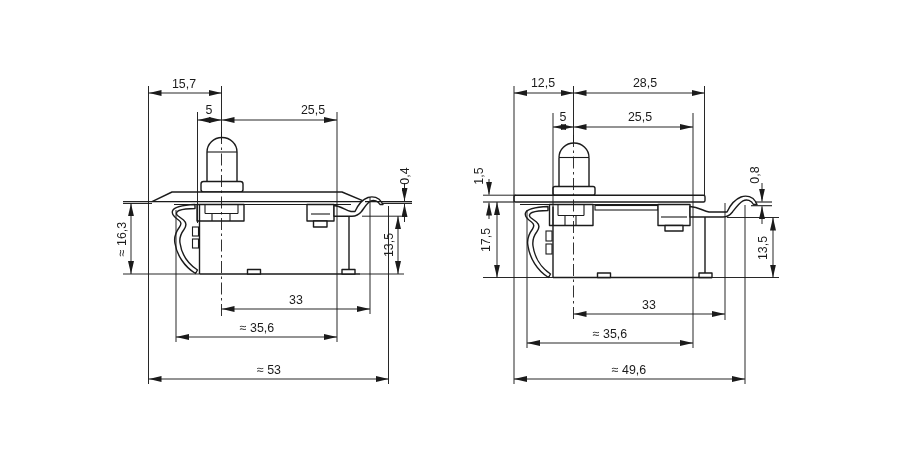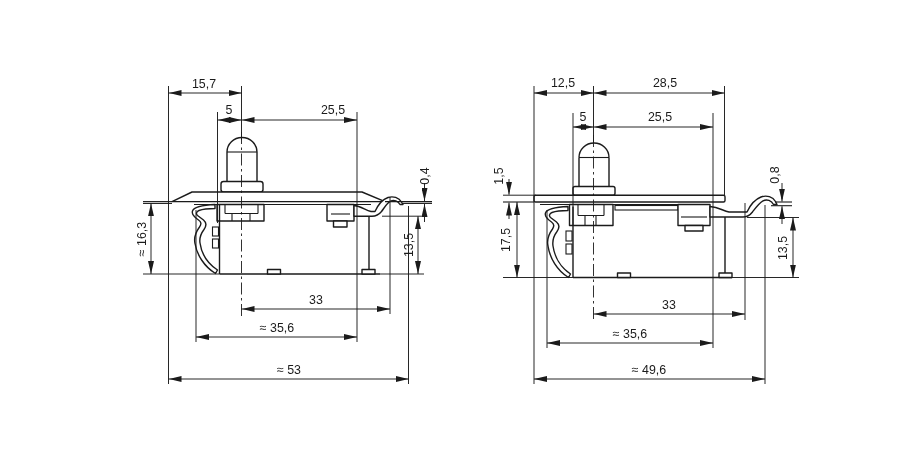--- a/index.html
+++ b/index.html
@@ -6,21 +6,20 @@
     margin: 0;
     padding: 0;
     background: #ffffff;
   }
   .stage {
     position: relative;
     width: 828px;
     height: 450px;
     background: #ffffff;
     overflow: hidden;
-    padding-left: 20px;
   }
   svg { display: block; }
   text {
     font-family: "Liberation Sans", "DejaVu Sans", sans-serif;
     font-size: 12.4px;
     fill: #1b1b1b;
   }
   .part  { stroke: #1b1b1b; stroke-width: 1.4; fill: none; stroke-linecap: butt; stroke-linejoin: round; }
   .partf { stroke: #1b1b1b; stroke-width: 1.4; fill: #ffffff; stroke-linejoin: round; }
   .part-thin { stroke: #1b1b1b; stroke-width: 1.1; fill: none; }

